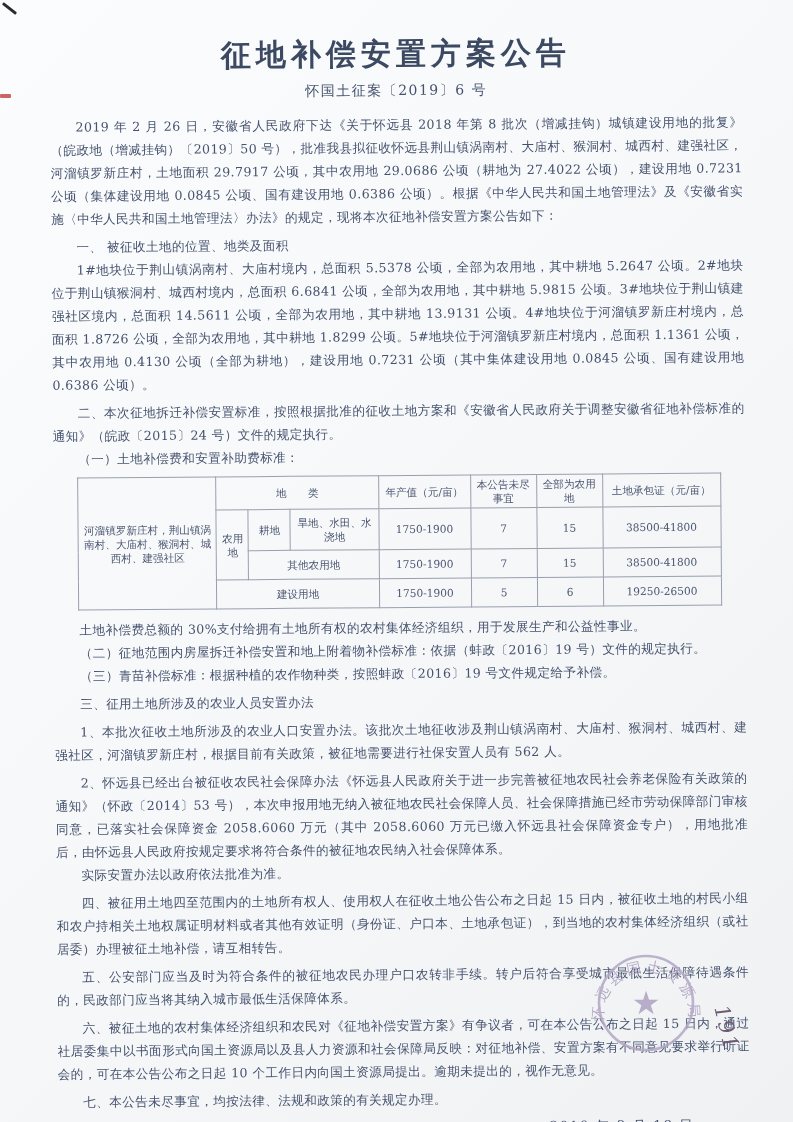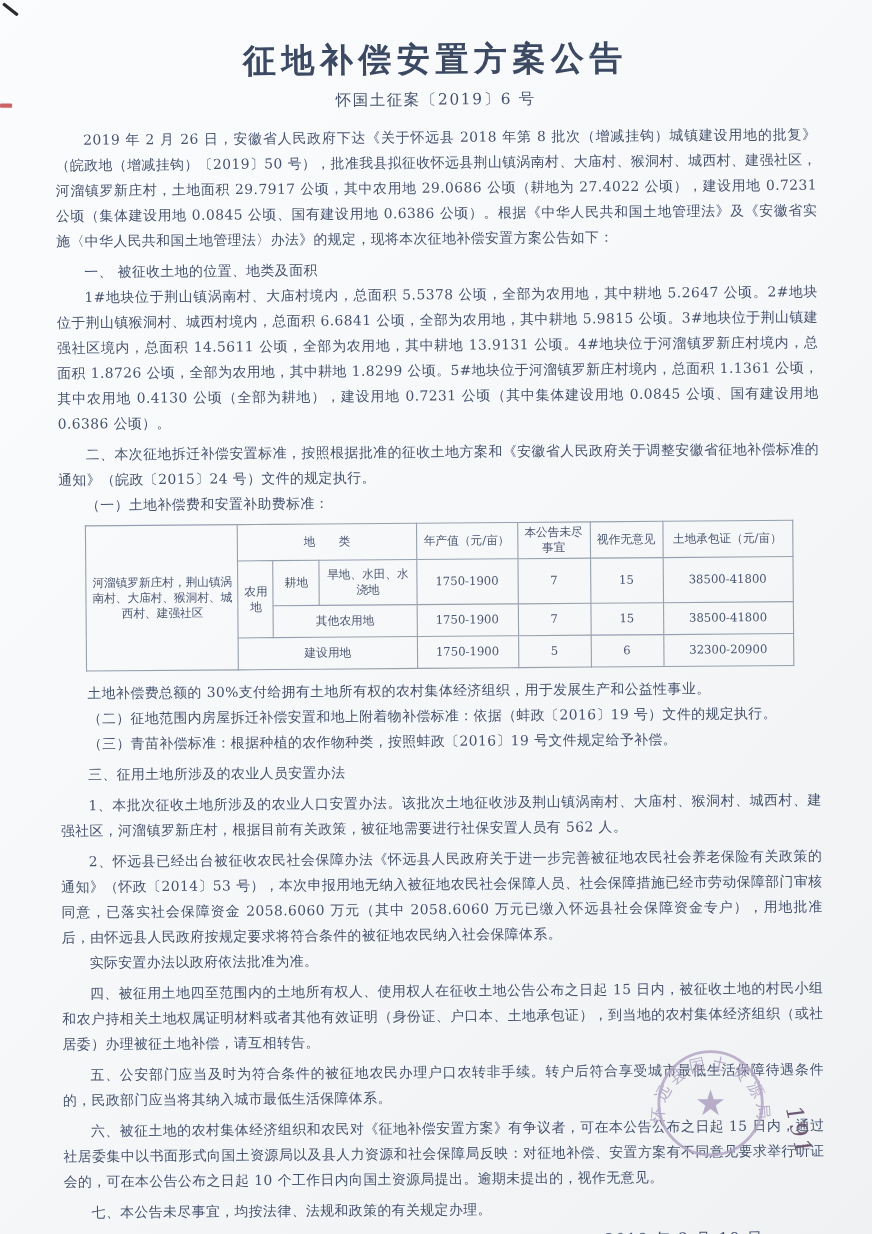--- a/index.html
+++ b/index.html
@@ -102,21 +102,21 @@
           <col class="c-m1">
           <col class="c-m2">
           <col class="c-total">
       </colgroup>
       <tbody>
         <tr class="hdr">
           <td class="villages" rowspan="4">河溜镇罗新庄村，荆山镇涡南村、大庙村、猴洞村、城西村、建强社区</td>
           <td colspan="3">地　　类</td>
           <td>年产值（元/亩）</td>
           <td>本公告未尽事宜</td>
-          <td>视作无意见</td>
+          <td>全部为农用地</td>
           <td>土地承包证（元/亩）</td>
         </tr>
         <tr class="r1">
           <td rowspan="2">农用地</td>
           <td>耕地</td>
           <td>旱地、水田、水浇地</td>
           <td>1750-1900</td>
           <td>7</td>
           <td>15</td>
           <td>38500-41800</td>
@@ -126,21 +126,21 @@
           <td>1750-1900</td>
           <td>7</td>
           <td>15</td>
           <td>38500-41800</td>
         </tr>
         <tr class="r3">
           <td colspan="3">建设用地</td>
           <td>1750-1900</td>
           <td>5</td>
           <td>6</td>
-          <td>32300-20900</td>
+          <td>19250-26500</td>
         </tr>
       </tbody>
     </table>
 
     <p class="para">土地补偿费总额的 30%支付给拥有土地所有权的农村集体经济组织，用于发展生产和公益性事业。</p>
     <p class="para">（二）征地范围内房屋拆迁补偿安置和地上附着物补偿标准：依据（蚌政〔2016〕19 号）文件的规定执行。</p>
     <p class="para">（三）青苗补偿标准：根据种植的农作物种类，按照蚌政〔2016〕19 号文件规定给予补偿。</p>
     <p class="para gap">三、征用土地所涉及的农业人员安置办法</p>
     <p class="para gap">1、本批次征收土地所涉及的农业人口安置办法。该批次土地征收涉及荆山镇涡南村、大庙村、猴洞村、城西村、建强社区，河溜镇罗新庄村，根据目前有关政策，被征地需要进行社保安置人员有 562 人。</p>
     <p class="para gap">2、怀远县已经出台被征收农民社会保障办法《怀远县人民政府关于进一步完善被征地农民社会养老保险有关政策的通知》（怀政〔2014〕53 号），本次申报用地无纳入被征地农民社会保障人员、社会保障措施已经市劳动保障部门审核同意，已落实社会保障资金 2058.6060 万元（其中 2058.6060 万元已缴入怀远县社会保障资金专户），用地批准后，由怀远县人民政府按规定要求将符合条件的被征地农民纳入社会保障体系。</p>

